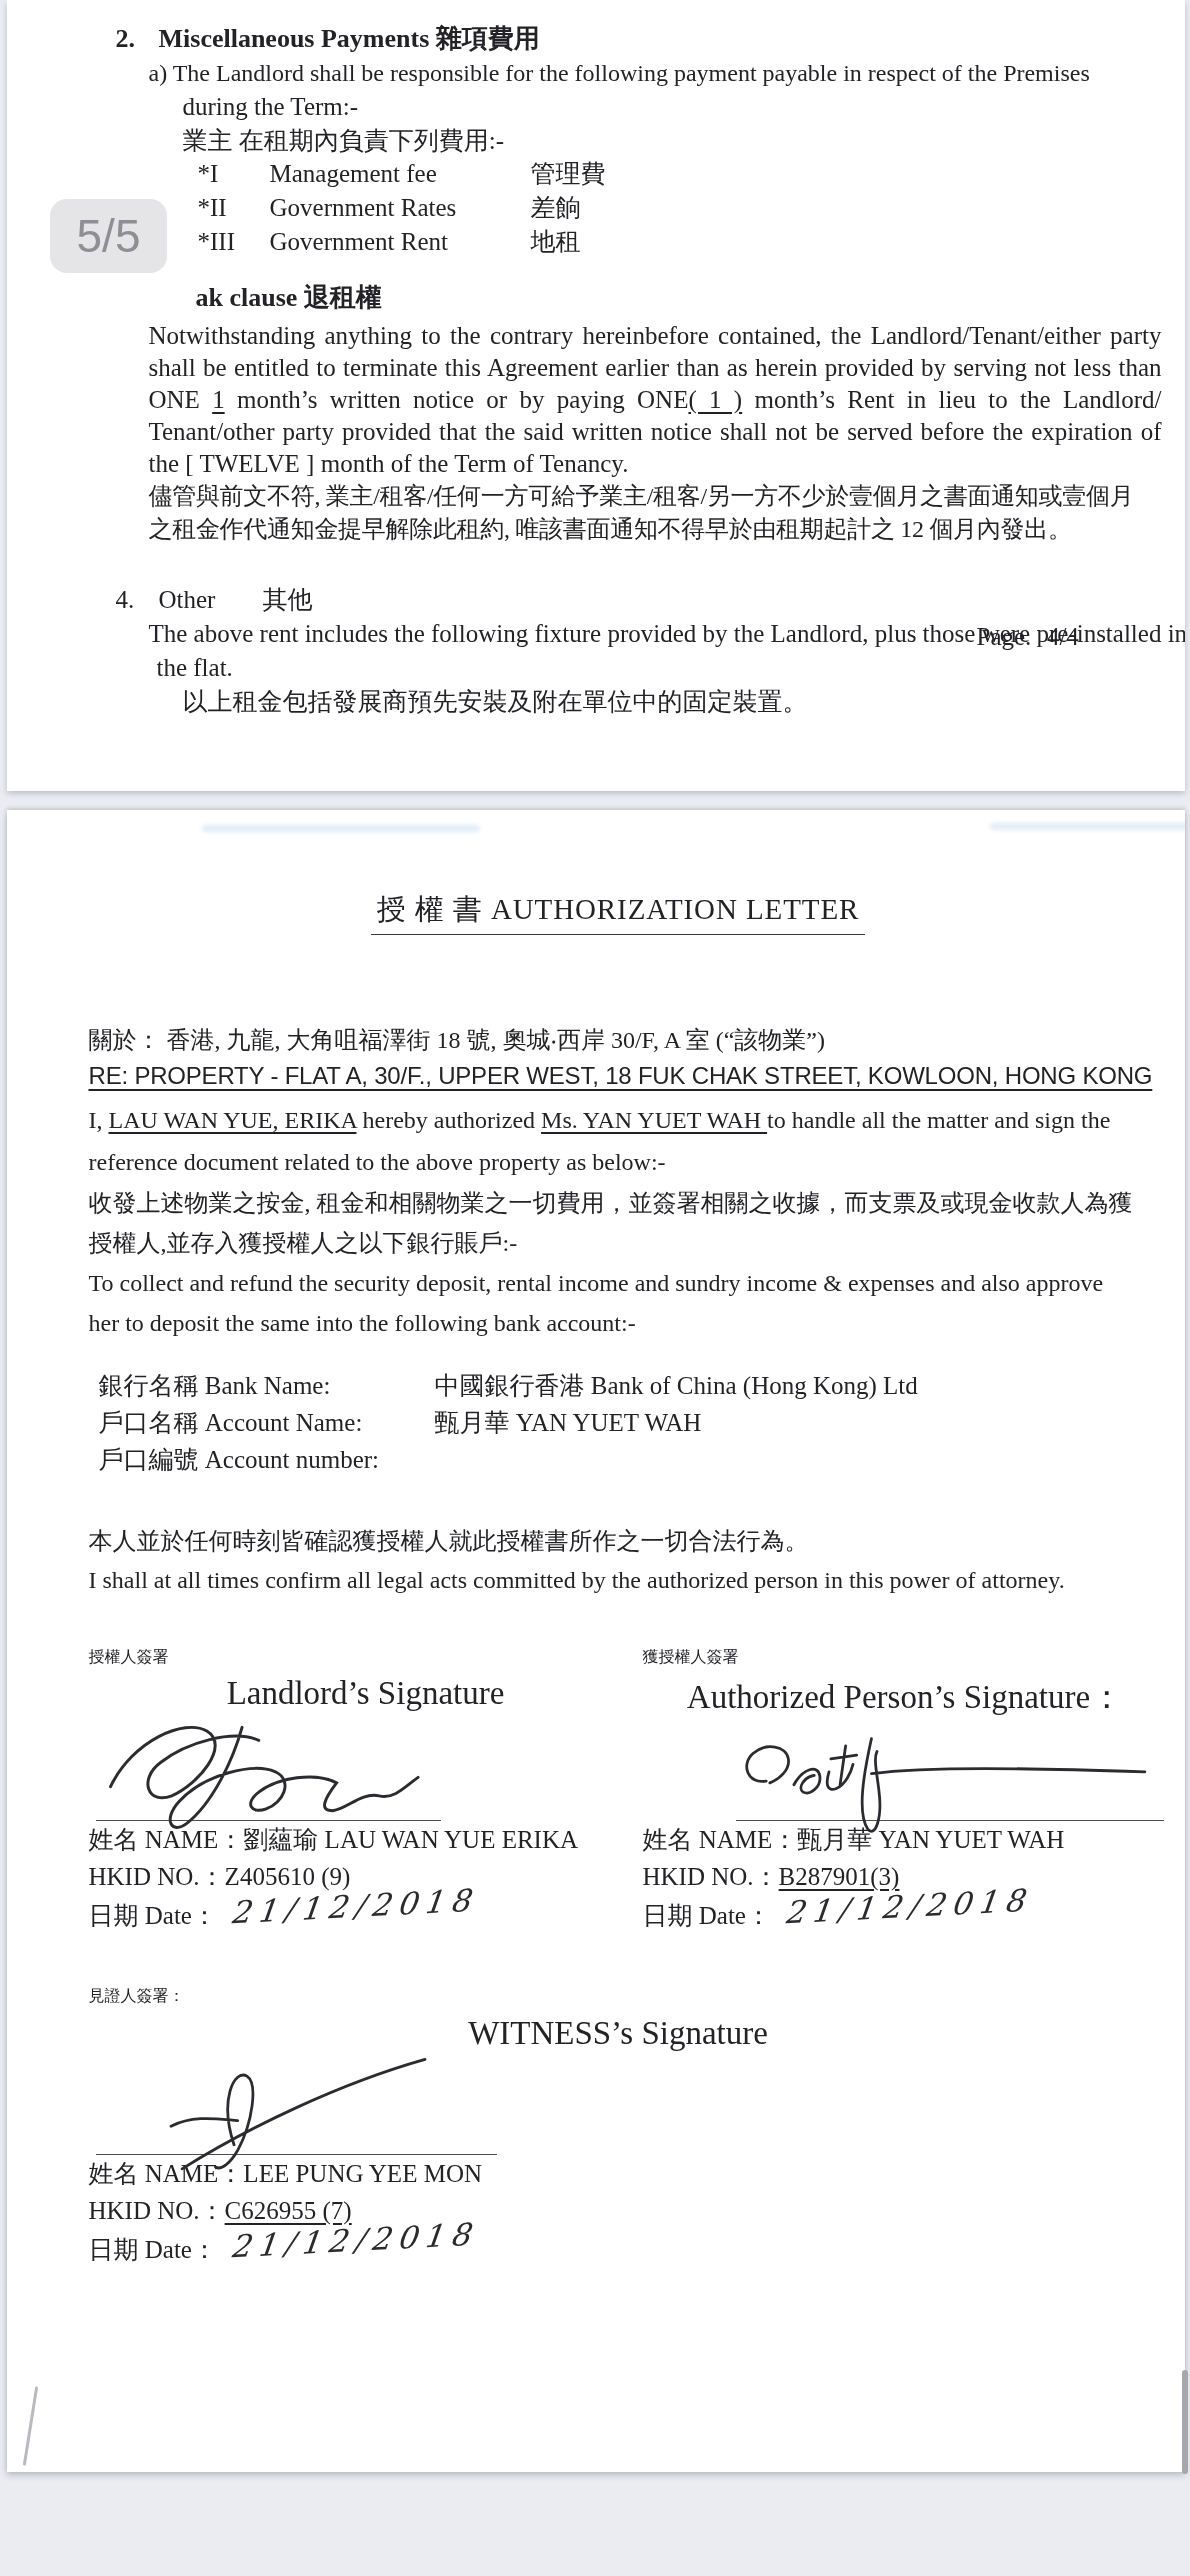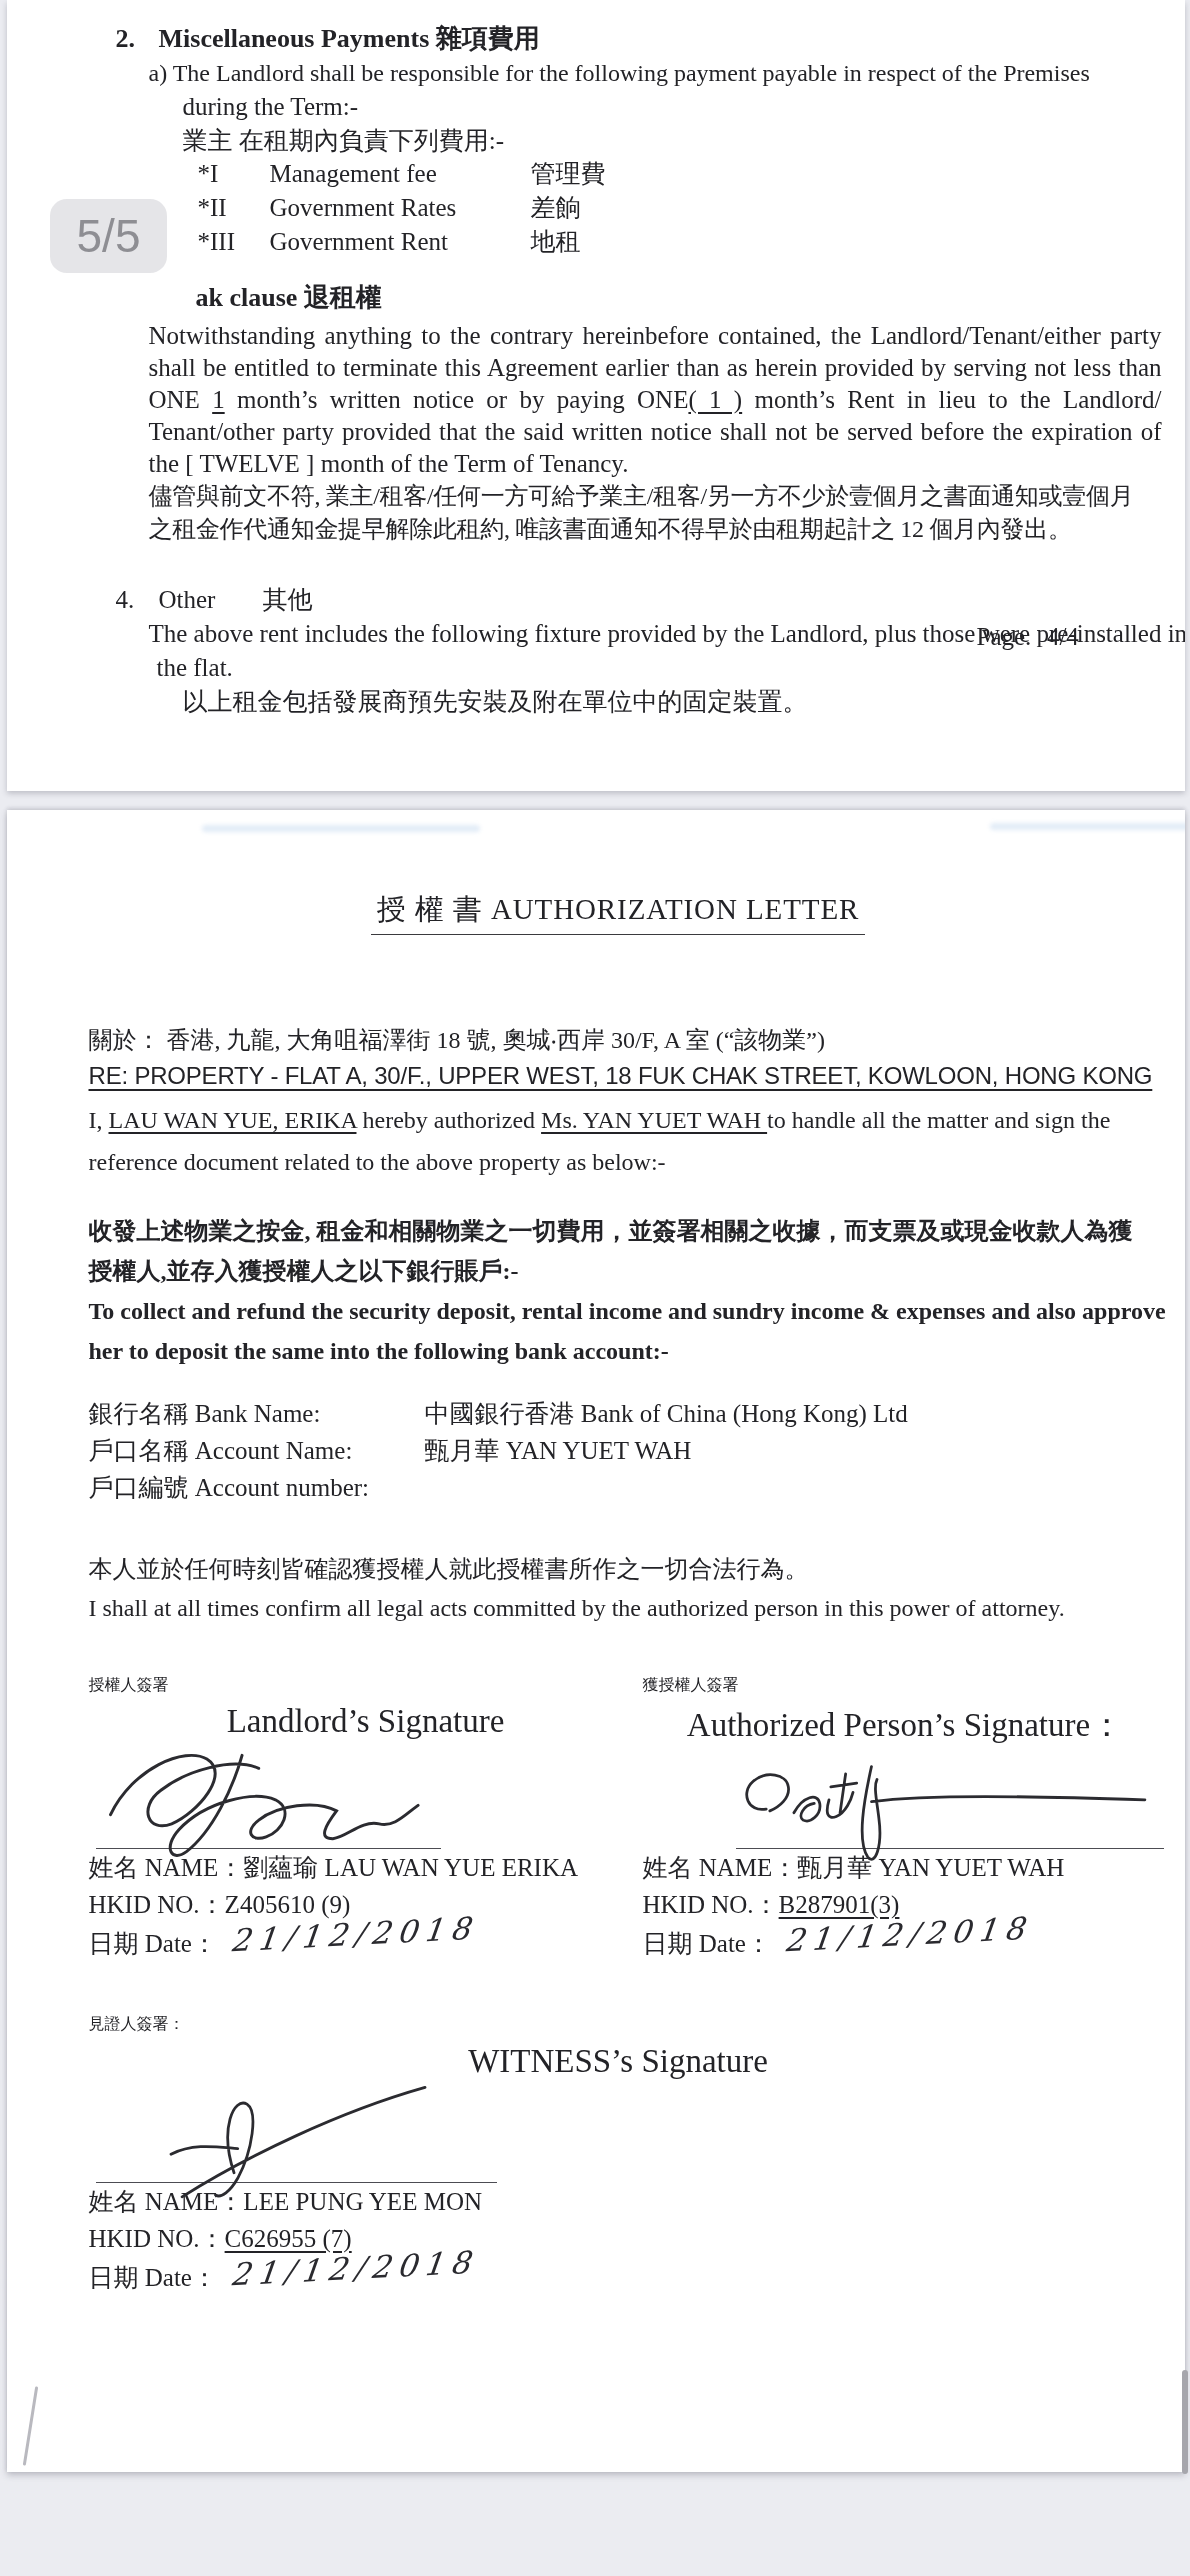--- a/index.html
+++ b/index.html
@@ -45,26 +45,26 @@
   .re-cn { margin-top:87px; white-space:nowrap; font-size:24px; }
   .re-en {
     margin-top:6px; white-space:nowrap;
     font-family:"Liberation Sans","DejaVu Sans",sans-serif; font-size:24px;
     text-decoration:underline; text-underline-offset:4.6px; letter-spacing:-0.2px;
   }
   .grant-cn { margin-top:43px; white-space:nowrap; font-size:24px; line-height:39px; }
   .blank-wide { display:inline-block; border-bottom:1.9px solid #3c3c40; padding:0 48px; }
   .blank-narrow { display:inline-block; border-bottom:1.9px solid #3c3c40; padding:0 13px; }
   .grant-en { margin-top:9.3px; white-space:nowrap; font-size:24px; line-height:42px; }
-  .collect { margin-top:28px; line-height:40px;font-weight:bold; }
+  .collect { line-height:40px; }
   .collect .cnl { white-space:nowrap; font-size:24px; }
   .collect .enl { white-space:nowrap; font-size:24px; }
   .bank { margin-top:24px; }
   .bank-row { display:flex; line-height:37px; }
-  .bank-label { width:336px; flex:0 0 336px; }
+  .bank-label { width:336px; flex:0 0 336px;margin-left:10px; }
   .confirm { margin-top:45px; line-height:37px; }
   .confirm .cnl { white-space:nowrap; font-size:24px; }
   .confirm .enl { white-space:nowrap; font-size:24px; margin-top:1.9px; }
 
   .sig-cols { margin-top:48px; display:flex; }
   .sig-left { width:554px; flex:0 0 554px; }
   .sig-right { flex:1; }
   .sig-h-cn { font-size:16px;font-family:Liberation Mono, monospace; }
   .sig-h-en { font-size:33px; margin-top:7.4px;text-align:center; }
   .sigzone { position:relative; }

